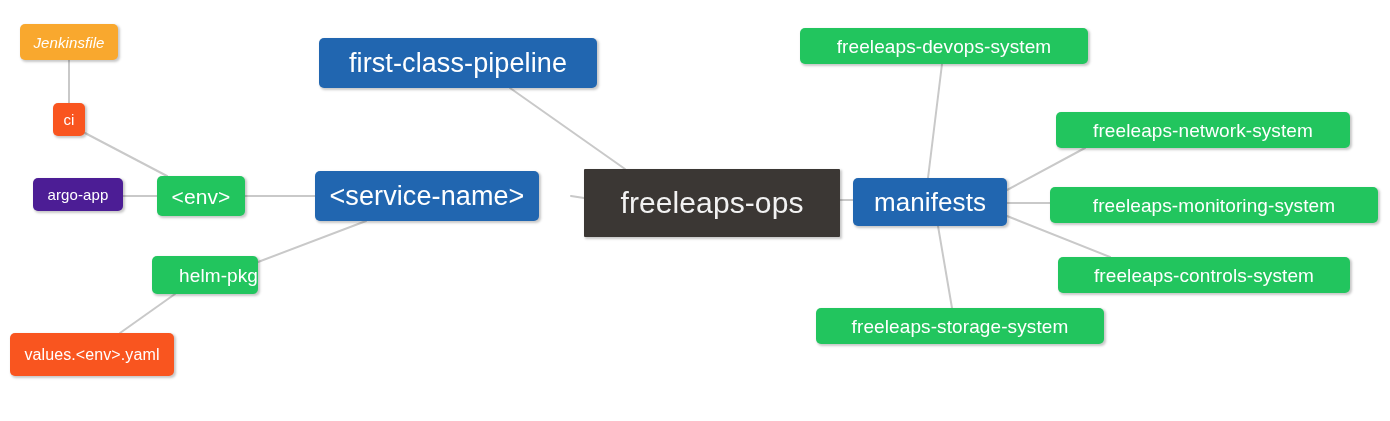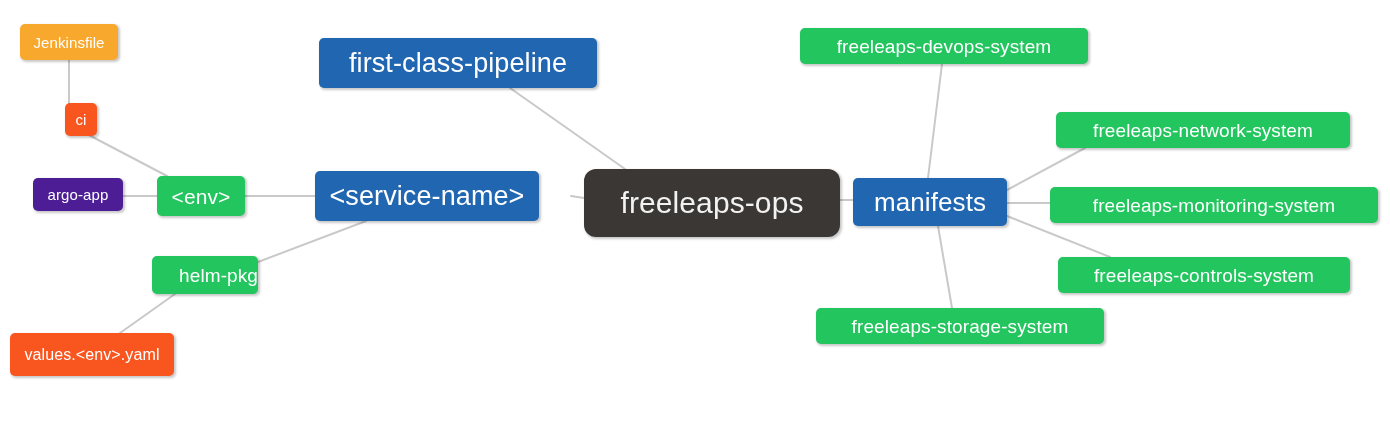--- a/index.html
+++ b/index.html
@@ -51,45 +51,45 @@
       <line x1="510" y1="88" x2="625" y2="169" stroke="#c9c9c9" stroke-width="2" stroke-linecap="round"></line>
       <line x1="571" y1="196" x2="584" y2="198" stroke="#c9c9c9" stroke-width="2" stroke-linecap="round"></line>
       <line x1="840" y1="200" x2="853" y2="200" stroke="#c9c9c9" stroke-width="2" stroke-linecap="round"></line>
       <line x1="928" y1="178" x2="942" y2="64" stroke="#c9c9c9" stroke-width="2" stroke-linecap="round"></line>
       <line x1="1007" y1="190" x2="1085" y2="148" stroke="#c9c9c9" stroke-width="2" stroke-linecap="round"></line>
       <line x1="1007" y1="203" x2="1050" y2="203" stroke="#c9c9c9" stroke-width="2" stroke-linecap="round"></line>
       <line x1="1007" y1="216" x2="1110" y2="257" stroke="#c9c9c9" stroke-width="2" stroke-linecap="round"></line>
       <line x1="938" y1="226" x2="952" y2="308" stroke="#c9c9c9" stroke-width="2" stroke-linecap="round"></line>
     </svg>
   <div id="node-layer">
-      <div class="node" style="left: 20px; top: 24px; width: 98px; height: 36px; background: rgb(249, 168, 46); color: rgb(255, 255, 255); font-size: 15px; border-radius: 5px;">
+      <div class="node" style="left: 20px; top: 24px; width: 98px; height: 36px; background: rgb(249, 168, 46); color: rgb(255, 255, 255); font-size: 15px; border-radius: 5px; font-style: italic;">
         <span>Jenkinsfile</span>
       </div>
-      <div class="node" style="left: 65px; top: 103px; width: 32px; height: 33px; background: rgb(249, 85, 31); color: rgb(255, 255, 255); font-size: 15px; border-radius: 5px;">
+      <div class="node" style="left: 53px; top: 103px; width: 32px; height: 33px; background: rgb(249, 85, 31); color: rgb(255, 255, 255); font-size: 15px; border-radius: 5px;">
         <span>ci</span>
       </div>
       <div class="node" style="left: 33px; top: 178px; width: 90px; height: 33px; background: #4c1d95; color: rgb(255, 255, 255); font-size: 15px; border-radius: 5px;">
         <span>argo-app</span>
       </div>
       <div class="node" style="left: 157px; top: 176px; width: 88px; height: 40px; background: rgb(34, 197, 94); color: rgb(255, 255, 255); font-size: 21px; border-radius: 5px; text-align: center;">
         <span>&lt;env&gt;</span>
       </div>
       <div class="node" style="left: 152px; top: 256px; width: 106px; height: 38px; background: rgb(34, 197, 94); color: rgb(255, 255, 255); font-size: 19px; border-radius: 5px; justify-content: flex-end;">
         <span>helm-pkg</span>
       </div>
       <div class="node" style="left: 10px; top: 333px; width: 164px; height: 43px; background: rgb(249, 85, 31); color: rgb(255, 255, 255); font-size: 16px; border-radius: 5px;">
         <span>values.&lt;env&gt;.yaml</span>
       </div>
       <div class="node" style="left: 319px; top: 38px; width: 278px; height: 50px; background: rgb(33, 102, 176); color: rgb(255, 255, 255); font-size: 27px; border-radius: 5px;">
         <span>first-class-pipeline</span>
       </div>
       <div class="node" style="left: 315px; top: 171px; width: 224px; height: 50px; background: rgb(33, 102, 176); color: rgb(255, 255, 255); font-size: 27px; border-radius: 5px;">
         <span>&lt;service-name&gt;</span>
       </div>
-      <div class="node" style="left: 584px; top: 169px; width: 256px; height: 68px; background: rgb(59, 55, 52); color: rgb(242, 242, 242); font-size: 30px; border-radius: 12px;">
+      <div class="node" style="left: 584px; top: 169px; width: 256px; height: 68px; background: rgb(59, 55, 52); color: rgb(242, 242, 242); font-size: 30px; border-radius: 1px;">
         <span>freeleaps-ops</span>
       </div>
       <div class="node" style="left: 853px; top: 178px; width: 154px; height: 48px; background: rgb(33, 102, 176); color: rgb(255, 255, 255); font-size: 26px; border-radius: 5px;">
         <span>manifests</span>
       </div>
       <div class="node" style="left: 800px; top: 28px; width: 288px; height: 36px; background: rgb(34, 197, 94); color: rgb(255, 255, 255); font-size: 19px; border-radius: 5px;">
         <span>freeleaps-devops-system</span>
       </div>
       <div class="node" style="left: 1056px; top: 112px; width: 294px; height: 36px; background: rgb(34, 197, 94); color: rgb(255, 255, 255); font-size: 19px; border-radius: 5px;">
         <span>freeleaps-network-system</span>

